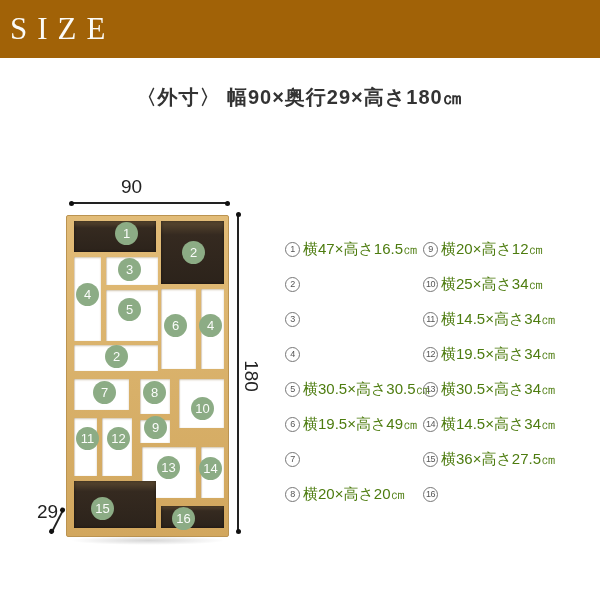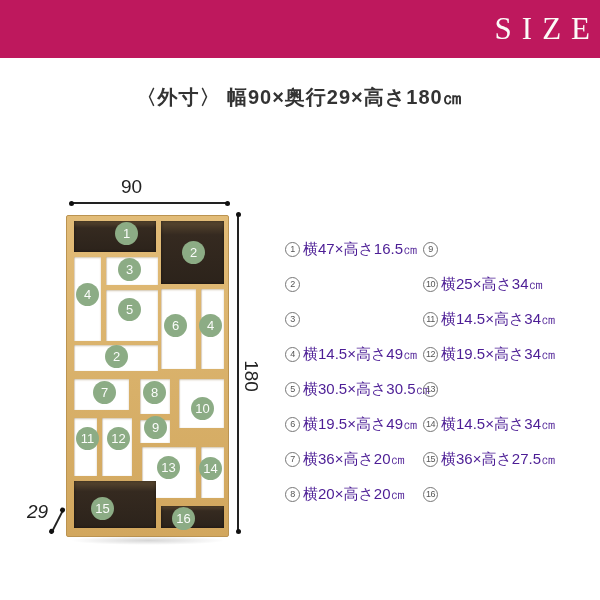--- a/index.html
+++ b/index.html
@@ -4,21 +4,21 @@
 <style>
   html,body{margin:0;padding:0;}
   body{
     width:600px;height:600px;position:relative;background:#ffffff;
     font-family:"Liberation Sans","DejaVu Sans",sans-serif;
     color:#4b4b4b;overflow:hidden;
   }
   
   .banner{
     position:absolute;left:0;top:0;width:600px;height:58px;
-    background:#be185d;display:flex;align-items:center;justify-content:flex-end;
+    background:#a16207;display:flex;align-items:center;justify-content:flex-start;
   }
   .banner h1{
     margin:0;font-family:"Liberation Serif","DejaVu Serif",serif;
     font-weight:400;font-size:31px;letter-spacing:10px;text-indent:10px;
     color:#fbfbf8;
   }
   
   .subtitle{
     position:absolute;left:0;top:84px;width:600px;text-align:center;
     font-size:20px;font-weight:bold;color:#333333;letter-spacing:1px;
@@ -58,32 +58,32 @@
   .dim-h::after{right:-2px;top:-1.5px;}
   .dim-v{left:237px;top:214px;width:2px;height:318px;}
   .dim-v::before{top:-2px;left:-1.5px;}
   .dim-v::after{bottom:-2px;left:-1.5px;}
   .dim-d{left:45px;top:520px;width:25px;height:2px;transform:rotate(117deg);}
   .dim-d::before{left:-2px;top:-1.5px;}
   .dim-d::after{right:-2px;top:-1.5px;}
   .dim-label{position:absolute;font-size:19px;color:#222222;line-height:1;}
   .lbl-width{left:121px;top:177px;width:60px;text-align:left;}
   .lbl-height{left:229px;top:366px;width:44px;height:20px;text-align:center;transform:rotate(90deg);}
-  .lbl-depth{left:27px;top:502px;font-style:italic;}
+  .lbl-depth{left:37px;top:502px;}
   
   .legend-col{position:absolute;top:232px;}
   .legend-col.c1{left:285px;}
   .legend-col.c2{left:423px;}
   .legend-row{height:35px;display:flex;align-items:center;}
   .lnum{
     flex:none;width:13px;height:13px;border:1px solid #777777;border-radius:50%;
     display:inline-flex;align-items:center;justify-content:center;
     font-size:9px;letter-spacing:-0.5px;color:#555555;margin-right:3px;line-height:1;
   }
-  .ltext{font-size:15px;color:#4c1d95;white-space:nowrap;}
+  .ltext{font-size:15px;color:#4d7c0f;white-space:nowrap;}
 </style>
 </head>
 <body>
 
 <header class="banner">
   <h1>SIZE</h1>
 </header>
 
 <div class="subtitle">〈外寸〉 幅90×奥行29×高さ180㎝</div>
 
@@ -142,57 +142,57 @@
       <span class="ltext">横47×高さ16.5㎝</span>
     </div>
   <div class="legend-row">
       <span class="lnum">2</span>
     </div>
   <div class="legend-row">
       <span class="lnum">3</span>
     </div>
   <div class="legend-row">
       <span class="lnum">4</span>
-      <span class="ltext">横14.5×高さ49㎝</span>
     </div>
   <div class="legend-row">
       <span class="lnum">5</span>
       <span class="ltext">横30.5×高さ30.5㎝</span>
     </div>
   <div class="legend-row">
       <span class="lnum">6</span>
       <span class="ltext">横19.5×高さ49㎝</span>
     </div>
   <div class="legend-row">
       <span class="lnum">7</span>
-      <span class="ltext">横36×高さ20㎝</span>
     </div>
   <div class="legend-row">
       <span class="lnum">8</span>
       <span class="ltext">横20×高さ20㎝</span>
     </div>
 </div>
 <div class="legend-col c2">
   <div class="legend-row">
       <span class="lnum">9</span>
+      <span class="ltext">横20×高さ12㎝</span>
     </div>
   <div class="legend-row">
       <span class="lnum">10</span>
       <span class="ltext">横25×高さ34㎝</span>
     </div>
   <div class="legend-row">
       <span class="lnum">11</span>
       <span class="ltext">横14.5×高さ34㎝</span>
     </div>
   <div class="legend-row">
       <span class="lnum">12</span>
       <span class="ltext">横19.5×高さ34㎝</span>
     </div>
   <div class="legend-row">
       <span class="lnum">13</span>
+      <span class="ltext">横30.5×高さ34㎝</span>
     </div>
   <div class="legend-row">
       <span class="lnum">14</span>
       <span class="ltext">横14.5×高さ34㎝</span>
     </div>
   <div class="legend-row">
       <span class="lnum">15</span>
       <span class="ltext">横36×高さ27.5㎝</span>
     </div>
   <div class="legend-row">

